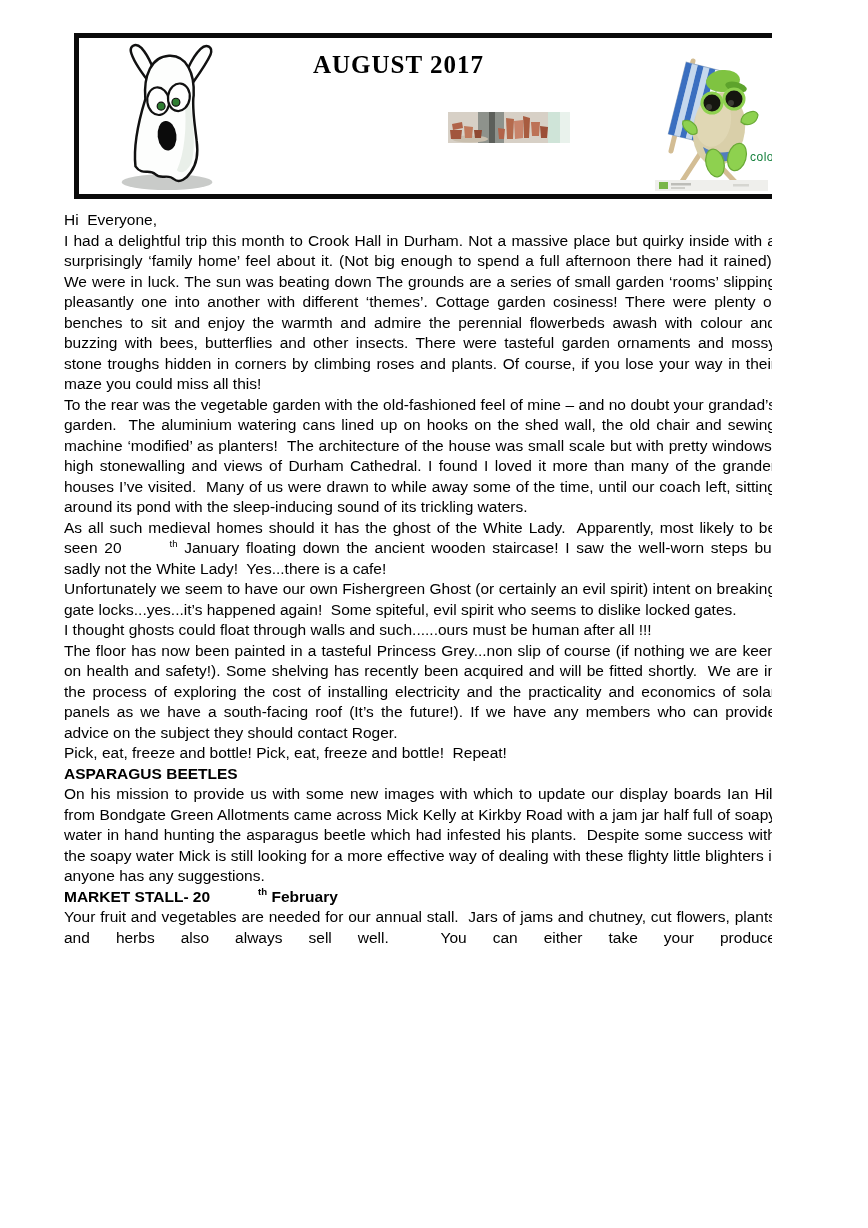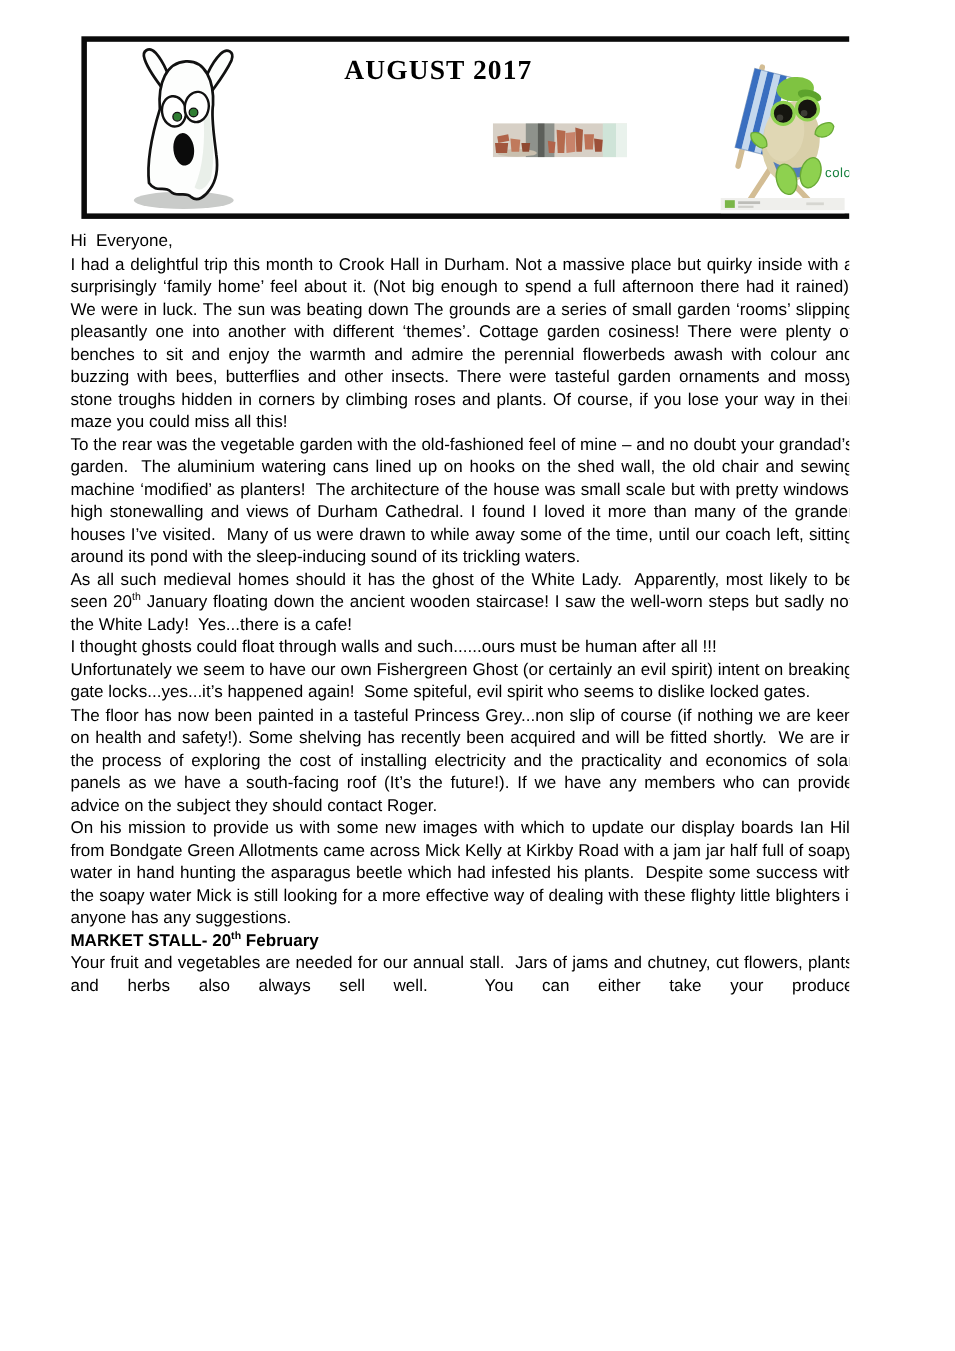--- a/index.html
+++ b/index.html
@@ -14,21 +14,21 @@
   .deckchair{position:absolute;left:576px;top:13px;width:113px;height:143px;}
   .slug{position:absolute;left:786px;top:128px;width:80px;height:70px;background:#fff;z-index:3;}
   .watermark{position:absolute;left:750px;top:150px;z-index:2;font-size:12px;color:#15803d;
         letter-spacing:.5px;}
   .content{position:absolute;left:64px;top:210px;width:712px;
         font-size:15.5px;line-height:20.5px;}
   .content p,.content h2{margin:0;}
   .para{text-align:justify;white-space:pre-wrap;}
   .line{white-space:pre-wrap;}
   .heading{font-size:15.5px;line-height:20.5px;font-weight:700;margin-top:17px;}
-  sup{font-size:0.62em;vertical-align:super;line-height:0;}
+  sup{font-size:0.62em;vertical-align:super;line-height:0;margin-left:48px;}
   .stretch-last{text-align-last:justify;}
   svg{display:block;width:100%;height:100%;}
 </style>
 </head>
 <body>
 
 <div class="page">
 
   <div class="header-box">
 
@@ -142,25 +142,27 @@
       <path d="M52,22 Q60,19 68,23 Q66,33 58,32 Q52,30 52,22 Z" fill="#c0392b" stroke="#8c2a1e" stroke-width="1"></path>
       <path d="M53,22.5 Q60,20.5 67,23 L66,25 Q59,22.8 54,24.5 Z" fill="#fff"></path>
     </svg>
   </div>
 
   <div class="content">
     <p class="line">Hi  Everyone,</p>
     <p class="para">I had a delightful trip this month to Crook Hall in Durham. Not a massive place but quirky inside with a surprisingly ‘family home’ feel about it. (Not big enough to spend a full afternoon there had it rained).  We were in luck. The sun was beating down The grounds are a series of small garden ‘rooms’ slipping pleasantly one into another with different ‘themes’. Cottage garden cosiness! There were plenty of benches to sit and enjoy the warmth and admire the perennial flowerbeds awash with colour and buzzing with bees, butterflies and other insects. There were tasteful garden ornaments and mossy stone troughs hidden in corners by climbing roses and plants. Of course, if you lose your way in their maze you could miss all this!</p>
     <p class="para">To the rear was the vegetable garden with the old-fashioned feel of mine – and no doubt your grandad’s garden.  The aluminium watering cans lined up on hooks on the shed wall, the old chair and sewing machine ‘modified’ as planters!  The architecture of the house was small scale but with pretty windows, high stonewalling and views of Durham Cathedral. I found I loved it more than many of the grander houses I’ve visited.  Many of us were drawn to while away some of the time, until our coach left, sitting around its pond with the sleep-inducing sound of its trickling waters.</p>
     <p class="para"><span>As all such medieval homes should it has the ghost of the White Lady.  Apparently, most likely to be seen 20</span><sup>th</sup><span> January floating down the ancient wooden staircase! I saw the well-worn steps but sadly not the White Lady!  Yes...there is a cafe!</span></p>
+    <p class="para">Unfortunately we seem to have our own Fishergreen Ghost (or certainly an evil spirit) intent on breaking gate locks...yes...it’s happened again!  Some spiteful, evil spirit who seems to dislike locked gates.</p>
     <p class="para">I thought ghosts could float through walls and such......ours must be human after all !!!</p>
-    <p class="para">Unfortunately we seem to have our own Fishergreen Ghost (or certainly an evil spirit) intent on breaking gate locks...yes...it’s happened again!  Some spiteful, evil spirit who seems to dislike locked gates.</p>
 
     <p class="para">The floor has now been painted in a tasteful Princess Grey...non slip of course (if nothing we are keen on health and safety!). Some shelving has recently been acquired and will be fitted shortly.  We are in the process of exploring the cost of installing electricity and the practicality and economics of solar panels as we have a south-facing roof (It’s the future!). If we have any members who can provide advice on the subject they should contact Roger.</p>
 
+    <p class="para">Pick, eat, freeze and bottle! Pick, eat, freeze and bottle!  Repeat!</p>
 
+    <h2 class="heading">ASPARAGUS BEETLES</h2>
     <p class="para">On his mission to provide us with some new images with which to update our display boards Ian Hill from Bondgate Green Allotments came across Mick Kelly at Kirkby Road with a jam jar half full of soapy water in hand hunting the asparagus beetle which had infested his plants.  Despite some success with the soapy water Mick is still looking for a more effective way of dealing with these flighty little blighters if anyone has any suggestions.</p>
 
     <h2 class="heading"><span>MARKET STALL- 20</span><sup>th</sup><span> February</span></h2>
     <p class="para stretch-last">Your fruit and vegetables are needed for our annual stall.  Jars of jams and chutney, cut flowers, plants and herbs also always sell well.  You can either take your produce</p>
   </div>
 
 </div>
 
 </body></html>

